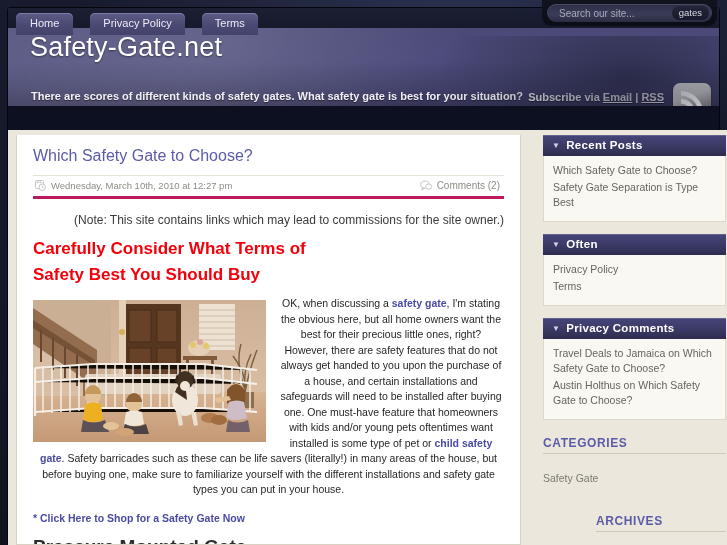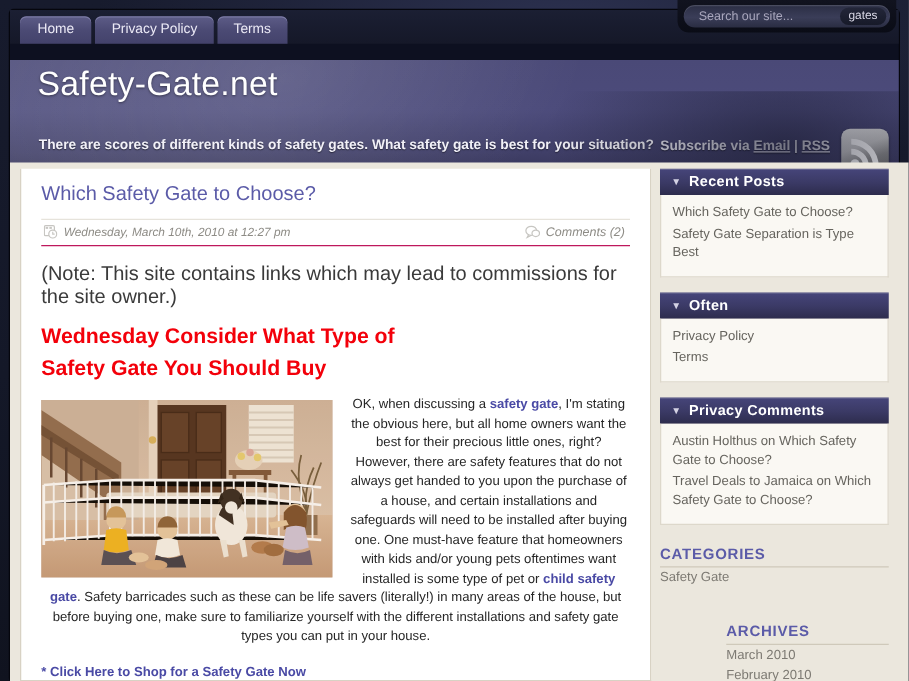--- a/index.html
+++ b/index.html
@@ -15,33 +15,33 @@
           radial-gradient(ellipse 520px 200px at 62% 4%, #2c3150 0%, rgba(44,49,80,0) 72%),
           linear-gradient(180deg,#171b2d 0%,#141828 55%,#10131f 100%);
   }
   #frame{position:absolute;left:8px;top:8px;width:711px;height:537px;
          background:#0d1020;border-radius:3px;overflow:hidden;
          box-shadow:0 0 0 1px #05060d;}
 
   
   #navbar{position:absolute;left:8px;top:8px;width:711px;height:27px;
           background:linear-gradient(180deg,#1b1f33 0%,#151828 100%);}
-  #nav{position:absolute;left:16px;top:13px;height:36px;display:flex;gap:3px;z-index:6;}
+  #nav{position:absolute;left:16px;top:13px;height:36px;display:flex;gap:17px;z-index:6;}
   .navtab{
     height:22px;line-height:21px;padding:0 13px;
     border-radius:5px 5px 0 0;
     background:linear-gradient(180deg,#5d5c87 0%,#4b4a74 52%,#43426b 100%);
     color:#eceaf6;font-size:11px;text-decoration:none;
     box-shadow:inset 0 1px 0 #7d7ca6;
     white-space:nowrap;cursor:pointer;
   }
   .navtab:first-child{padding:0 14px;}
 
   
-  #header{position:absolute;left:8px;top:48px;width:711px;height:95px;overflow:hidden;
+  #header{position:absolute;left:8px;top:28px;width:711px;height:78px;overflow:hidden;
     background:
       linear-gradient(105deg, rgba(255,255,255,.10) 0%, rgba(255,255,255,.02) 38%, rgba(255,255,255,0) 60%),
       linear-gradient(180deg,#4a4977 0%,#4c4b7b 42%,#403f68 78%,#343356 100%);
   }
   #header:before{content:"";position:absolute;left:-60px;top:-150px;width:560px;height:330px;
     background:radial-gradient(ellipse at 50% 50%, rgba(255,255,255,.12) 0%, rgba(255,255,255,0) 62%);
     transform:rotate(-12deg);pointer-events:none;}
   #header:after{content:"";position:absolute;right:-40px;bottom:-70px;width:330px;height:140px;
     background:radial-gradient(ellipse at 60% 30%, rgba(20,22,40,.55) 0%, rgba(20,22,40,0) 68%);
     pointer-events:none;}
@@ -71,50 +71,50 @@
 
   
   #body{position:absolute;left:8px;top:130px;width:711px;height:415px;
         background:#ebe7dd;padding-left:46px;}
   
   #main{position:absolute;left:8px;top:5px;width:505px;height:410px;
         background:#ffffff;border:1px solid #d8d2c4;border-top:none;
         box-sizing:border-box;overflow:hidden;}
   #postheadwrap{padding:12px 16px 0 16px;}
   #posttitle{color:#5b5ba8;font-size:16px;font-weight:400;margin:0 0 10px 0;}
-  #metabar{border-top:1px solid #e6e3db;border-bottom:1px solid #be185d;
-           height:20px;position:relative;margin:0 0 0 0;font-style:italic;}
+  #metabar{border-top:1px solid #e6e3db;border-bottom:3px solid #be185d;
+           height:20px;position:relative;margin:0 0 0 0;}
   .metaleft{position:absolute;left:2px;top:4px;font-size:9.5px;color:#8e8c86;}
   .metaright{position:absolute;right:4px;top:4px;font-size:10px;color:#8e8c86;}
   .mi{display:inline-block;vertical-align:-2px;margin-right:5px;opacity:.55;}
   #postbody{padding:0 16px 0 16px;}
-  .note{font-size:16px;color:#3a3a3a;margin:14px 0 9px 0;}
+  .note{font-size:12px;color:#3a3a3a;margin:14px 0 9px 0;text-align:right;}
   h2.redhead{color:#f3000a;font-size:17px;font-weight:bold;line-height:26px;margin:0 0 8px 0;}
   .imgbox{float:left;width:233px;height:142px;margin:4px 12px 4px 0;
           border:0;overflow:hidden;position:relative;background:#c8a58c;}
   p.copy{font-size:10.5px;line-height:15.5px;color:#262626;margin:0 0 10px 0;text-align:center;}
   p.copy a,a.inlink{color:#4a4aa5;font-weight:bold;text-decoration:none;cursor:pointer;}
   a.shoplink{display:inline-block;color:#4a4aa5;font-weight:bold;font-size:10.5px;
              text-decoration:none;margin:2px 0 6px 0;cursor:pointer;}
   h2.blackhead{color:#2d2d2d;font-size:19px;font-weight:bold;margin:6px 0 9px 0;}
 
   
-  #sidebar{position:absolute;left:520px;top:5px;width:183px;height:302px;}
+  #sidebar{position:absolute;left:535px;top:5px;width:183px;height:302px;}
   .widget{margin:0 0 12px 0;}
   .wtitle{height:21px;line-height:21px;padding-left:9px;color:#ffffff;font-size:11.5px;
     font-weight:bold;letter-spacing:.3px;
     background:linear-gradient(180deg,#46457a 0%,#3b3a66 52%,#2d2c4d 100%);
     box-shadow:inset 0 1px 0 rgba(255,255,255,.16);}
   .caret{display:inline-block;margin-right:6px;font-size:8px;vertical-align:1px;color:#d4d2e4;}
   .wbody{background:#faf8f3;border:1px solid #ddd8cb;border-top:none;padding:7px 9px 9px 9px;}
   .wbody a{display:block;color:#66645e;font-size:10.5px;line-height:15px;text-decoration:none;
            margin-bottom:2px;cursor:pointer;}
   .plainsec{margin:16px 0 0 0;}
   .plaintitle{color:#5b5ba8;font-size:12px;font-weight:bold;letter-spacing:.6px;
-              border-bottom:1px solid #cfc9ba;padding-bottom:3px;margin-bottom:0;}
+              border-bottom:1px solid #cfc9ba;padding-bottom:3px;margin-bottom:16px;}
   .plainsec a{display:block;color:#7d7a73;font-size:10.5px;line-height:16px;text-decoration:none;cursor:pointer;}
   #archives{margin-left:53px;margin-top:28px;}
 </style>
 </head>
 <body>
 
 <div id="page">
   <div id="frame"></div>
 
   <div id="navbar"></div>
@@ -170,22 +170,22 @@
               </svg>
             </span><span>Comments (2)</span>
           </div>
         </div>
       </div>
 
       <div id="postbody">
         <p class="note">(Note: This site contains links which may lead to commissions for the site owner.)</p>
 
         <h2 class="redhead">
-          <span>Wednesday Consider What Type of</span><br>
-          <span>Safety Gate You Should Buy</span>
+          <span>Carefully Consider What Terms of</span><br>
+          <span>Safety Best You Should Buy</span>
         </h2>
 
         <div class="imgbox">
           <svg width="233" height="142" viewBox="0 0 233 142" preserveAspectRatio="none" aria-hidden="true">
             <defs>
               <linearGradient id="wall" x1="0" y1="0" x2="0" y2="1">
                 <stop offset="0" stop-color="#cdb49e"></stop>
                   <stop offset="1" stop-color="#e3cdb8"></stop>
               </linearGradient>
               <linearGradient id="floor" x1="0" y1="0" x2="0" y2="1">
@@ -343,22 +343,22 @@
         <div class="wtitle"><span class="caret">▼</span><span>Often</span></div>
         <div class="wbody">
           <a>Privacy Policy</a>
           <a>Terms</a>
         </div>
       </div>
 
       <div class="widget">
         <div class="wtitle"><span class="caret">▼</span><span>Privacy Comments</span></div>
         <div class="wbody">
+          <a>Travel Deals to Jamaica on Which Safety Gate to Choose?</a>
           <a>Austin Holthus on Which Safety Gate to Choose?</a>
-          <a>Travel Deals to Jamaica on Which Safety Gate to Choose?</a>
         </div>
       </div>
 
       <div class="plainsec">
         <div class="plaintitle">CATEGORIES</div>
         <a>Safety Gate</a>
       </div>
 
       <div class="plainsec" id="archives">
         <div class="plaintitle">ARCHIVES</div>

